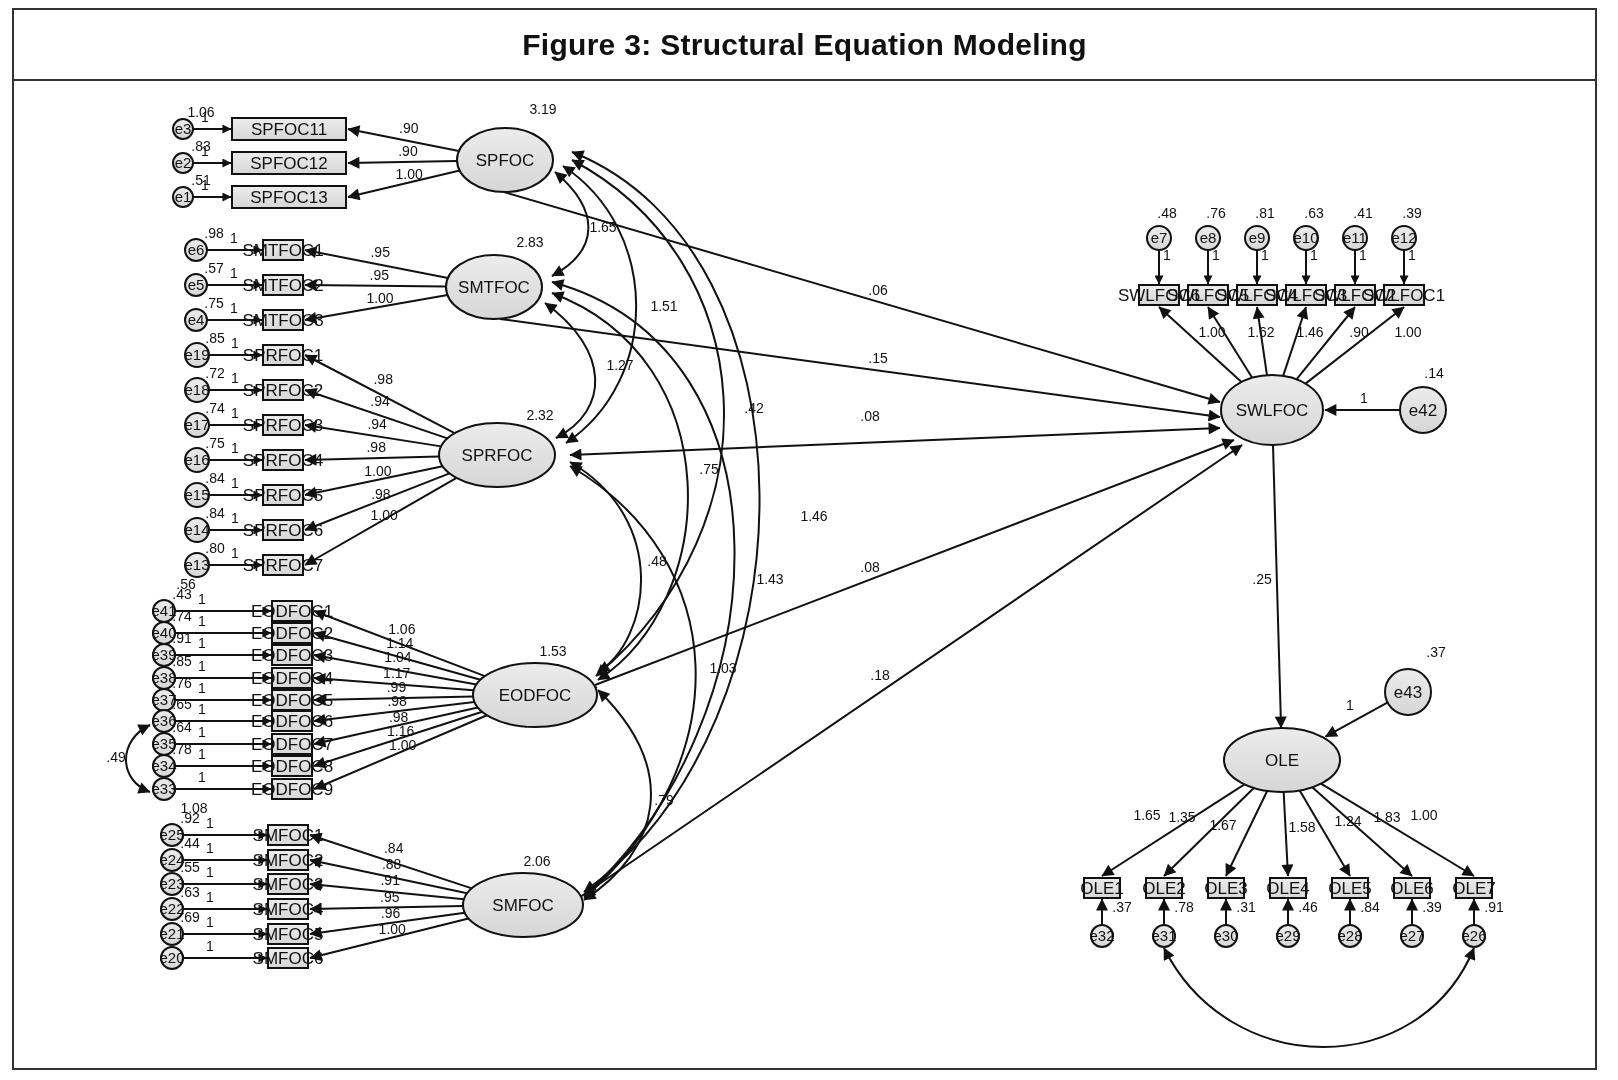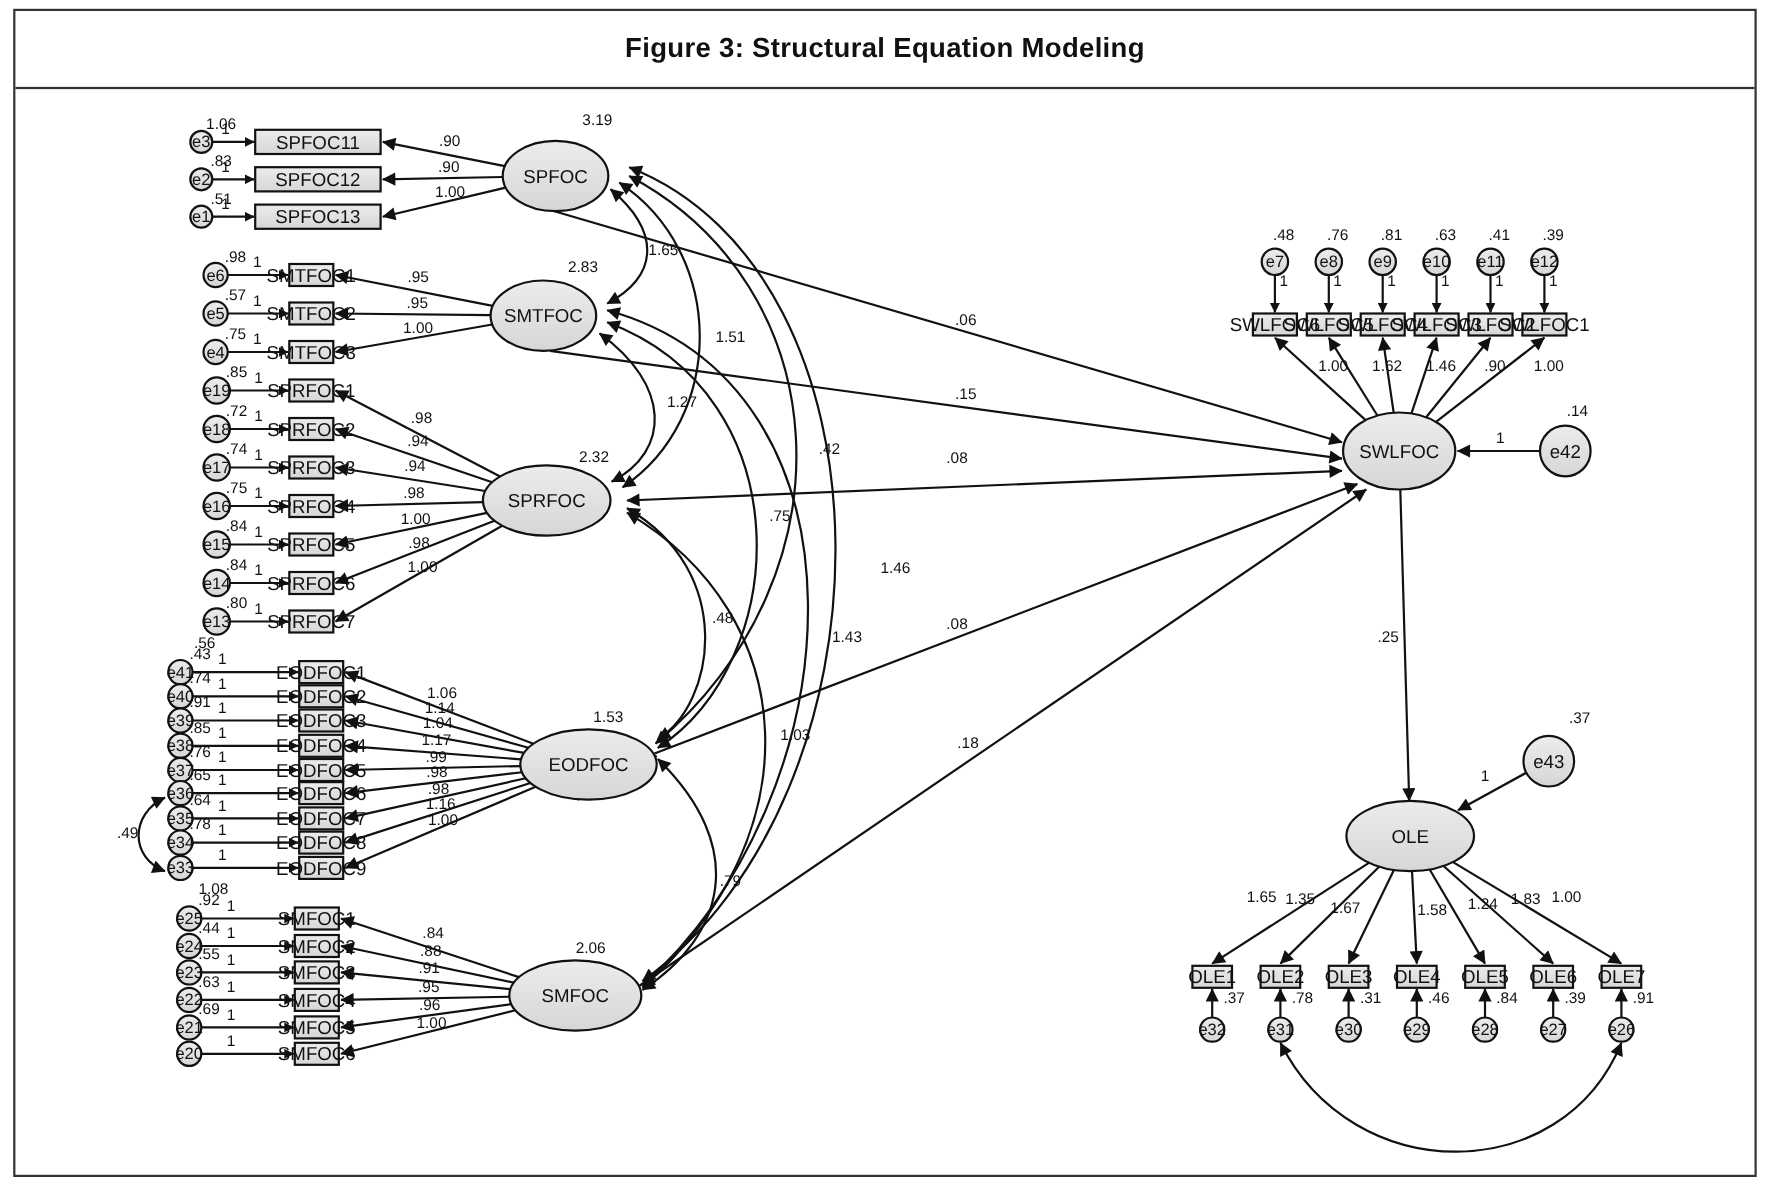--- a/index.html
+++ b/index.html
@@ -1,19 +1,19 @@
 <!DOCTYPE html>
 <html><head>
 <meta charset="utf-8">
 <style>
   html, body { margin: 0; padding: 0; background: #ffffff; }
   body { width: 1618px; height: 1080px; position: relative; overflow: hidden; font-family: "Liberation Sans", sans-serif; }
   #frame { position: absolute; left: 12px; top: 8px; width: 1585px; height: 1062px; border: 2px solid #333; box-sizing: border-box; }
   #title-bar { position: absolute; left: 0; top: 0; width: 100%; height: 69px; border-bottom: 2px solid #333; display: flex; align-items: center; justify-content: center; }
-  #title { font-family: "Liberation Sans", sans-serif; font-weight: bold; font-size: 25px; color: #111; letter-spacing: 0.3px; }
+  #title { font-family: "Liberation Sans", sans-serif; font-weight: bold; font-size: 30px; color: #111; letter-spacing: 0.3px; }
   #diagram { position: absolute; left: 0; top: 0; }
   svg text { font-family: "Liberation Sans", sans-serif; fill: #111; }
   .lbl { font-size: 14px; }
   .node-text { font-size: 17px; }
   .ind-text { font-size: 17px; }
   .err-text { font-size: 15px; }
 </style>
 </head>
 <body>
 

